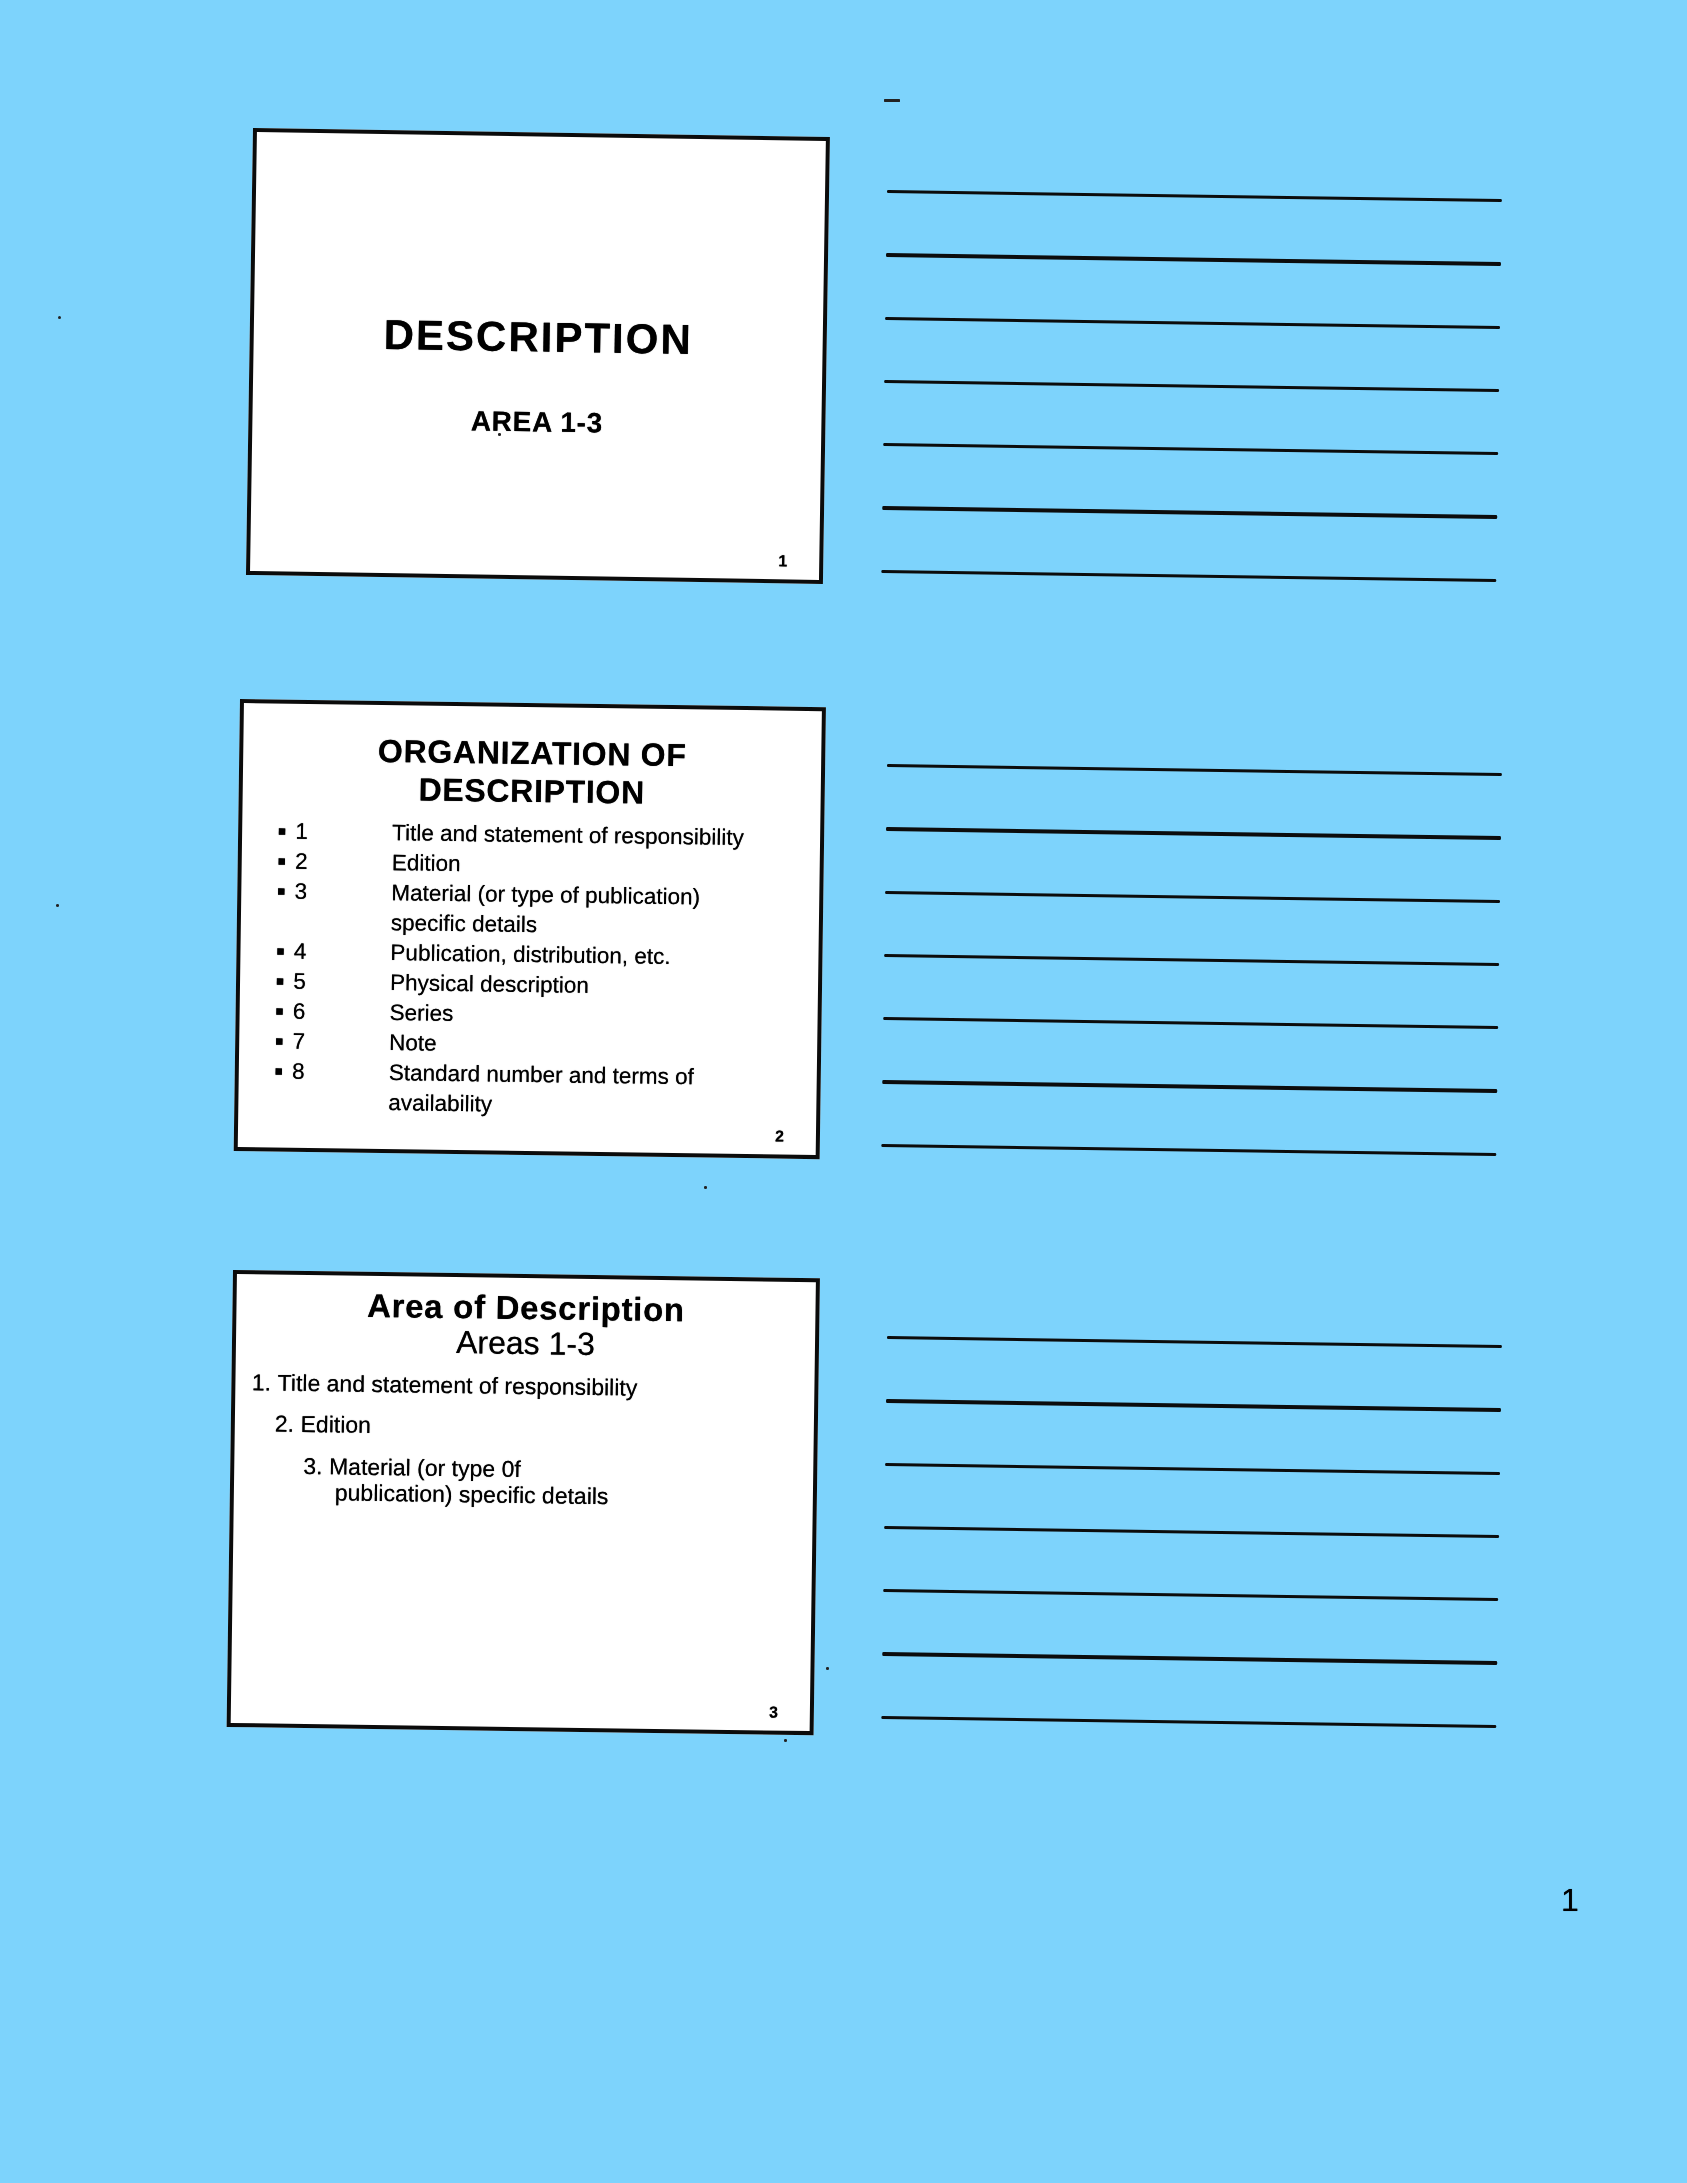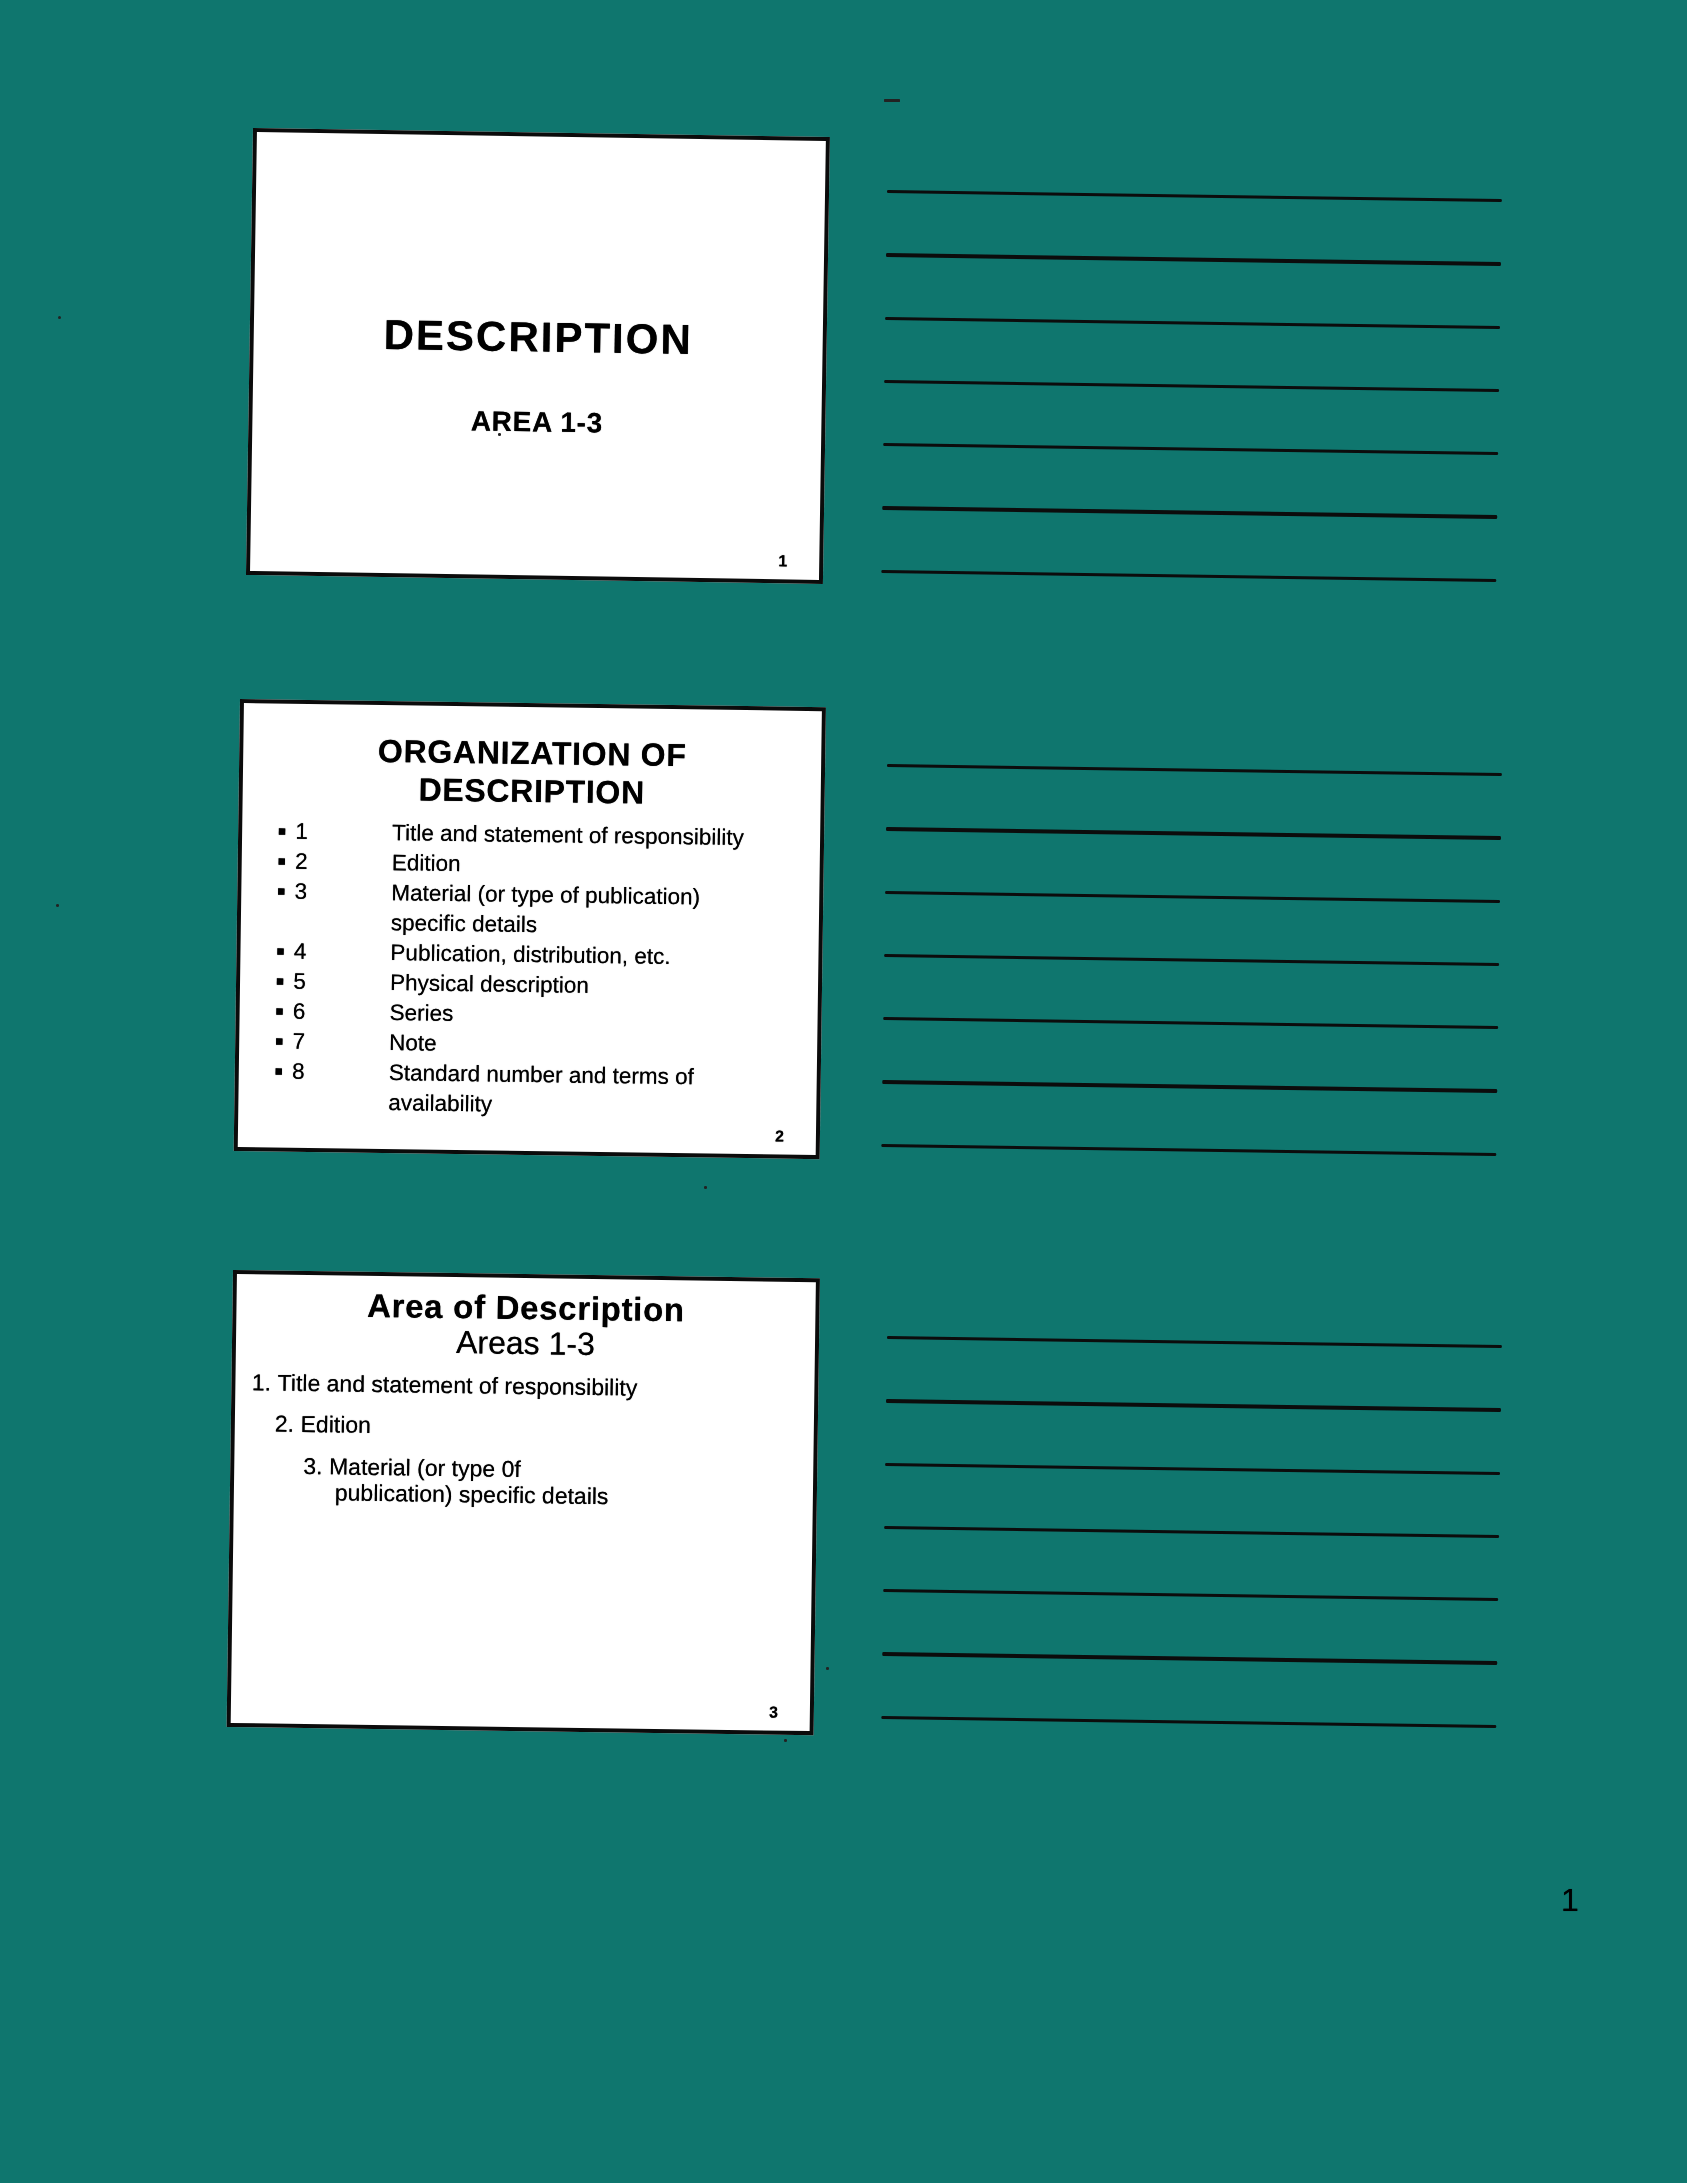--- a/index.html
+++ b/index.html
@@ -1,19 +1,19 @@
 <!DOCTYPE html>
 <html style="font-size:10.6px"><head>
 <meta charset="utf-8">
 <style>
   * { margin:0; padding:0; box-sizing:border-box; }
   html,body { background:#e8e8e8; }
   body { width:1687px; height:2183px; position:relative; overflow:hidden;
          font-family:"Liberation Sans", sans-serif; color:#000; }
-  .page { position:absolute; inset:0; background:#0f766e; }
+  .page { position:absolute; inset:0; background:#7dd3fc; }
 
   
   .slide { position:absolute; background:#fff; border:4px solid #0b0b0b;
            transform-origin:0 0; }
   .slide-1 { left:253px; top:128px;  width:577px; height:447px; transform:rotate(0.9deg); }
   .slide-2 { left:240px; top:699px; width:586px; height:452px; transform:rotate(0.8deg); }
   .slide-3 { left:233px; top:1270px; width:587px; height:457px; transform:rotate(0.8deg); }
 
   .ink  { text-shadow:0 0 0.7px rgba(0,0,0,.85); }  
 

